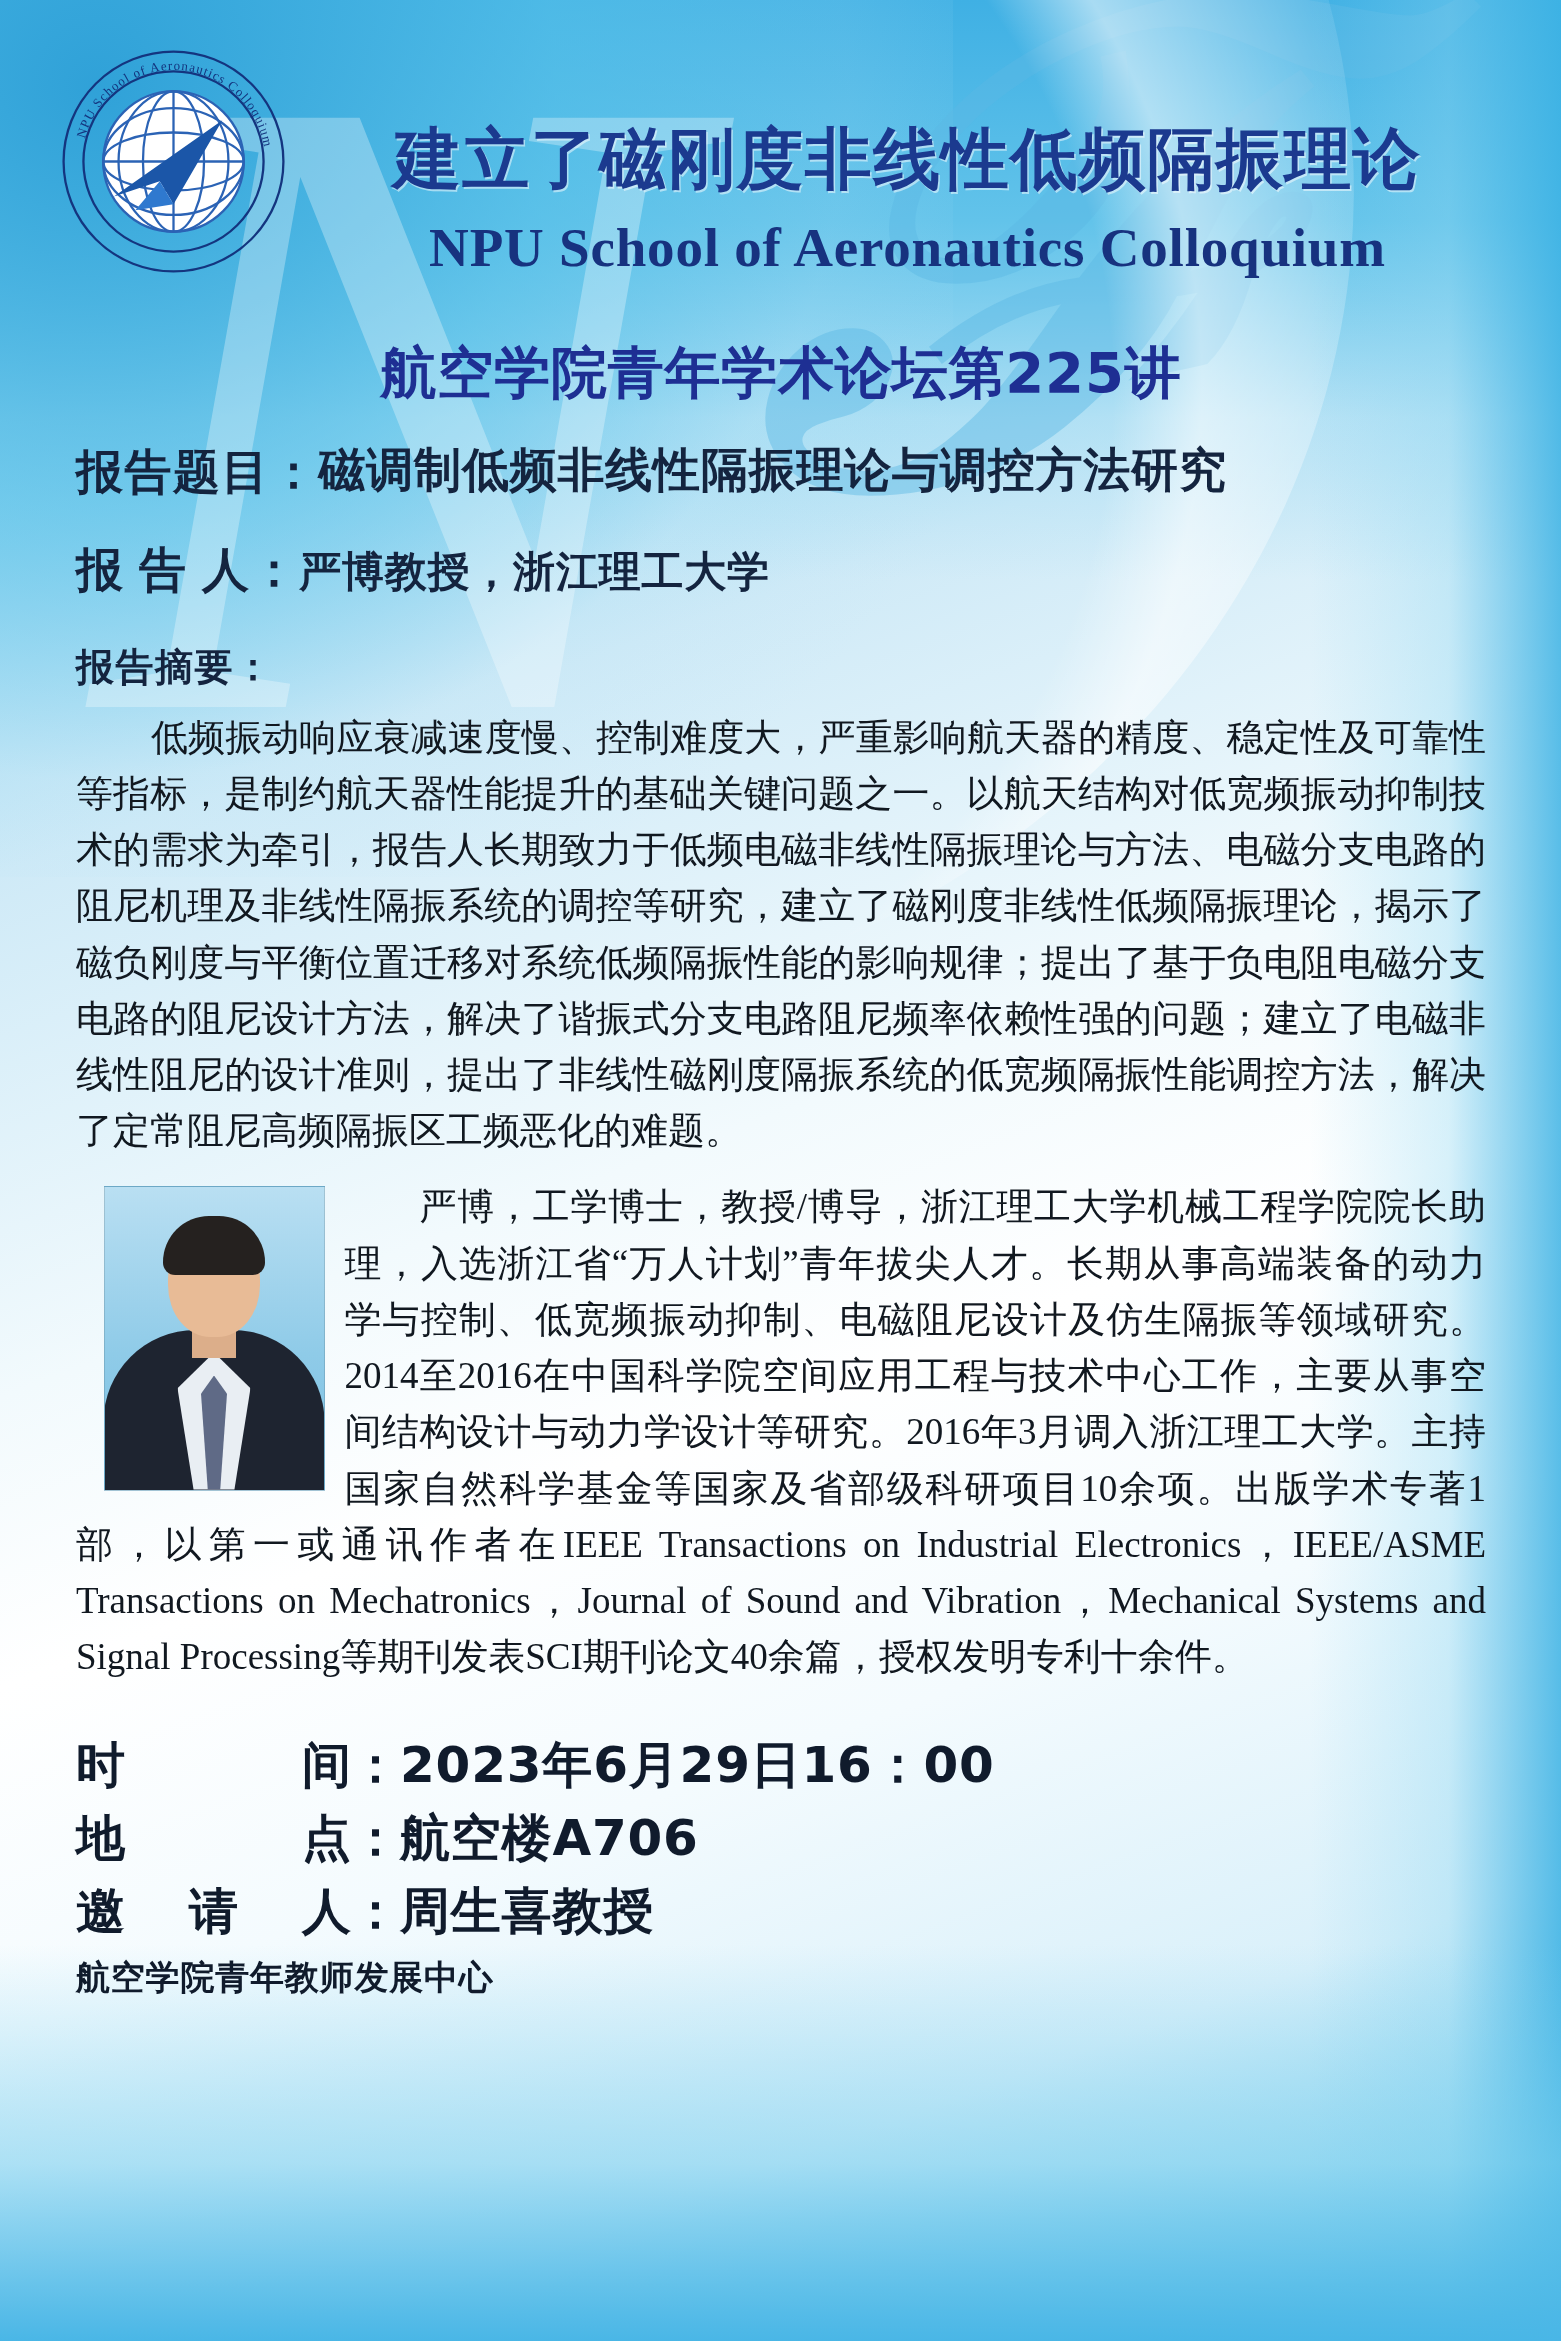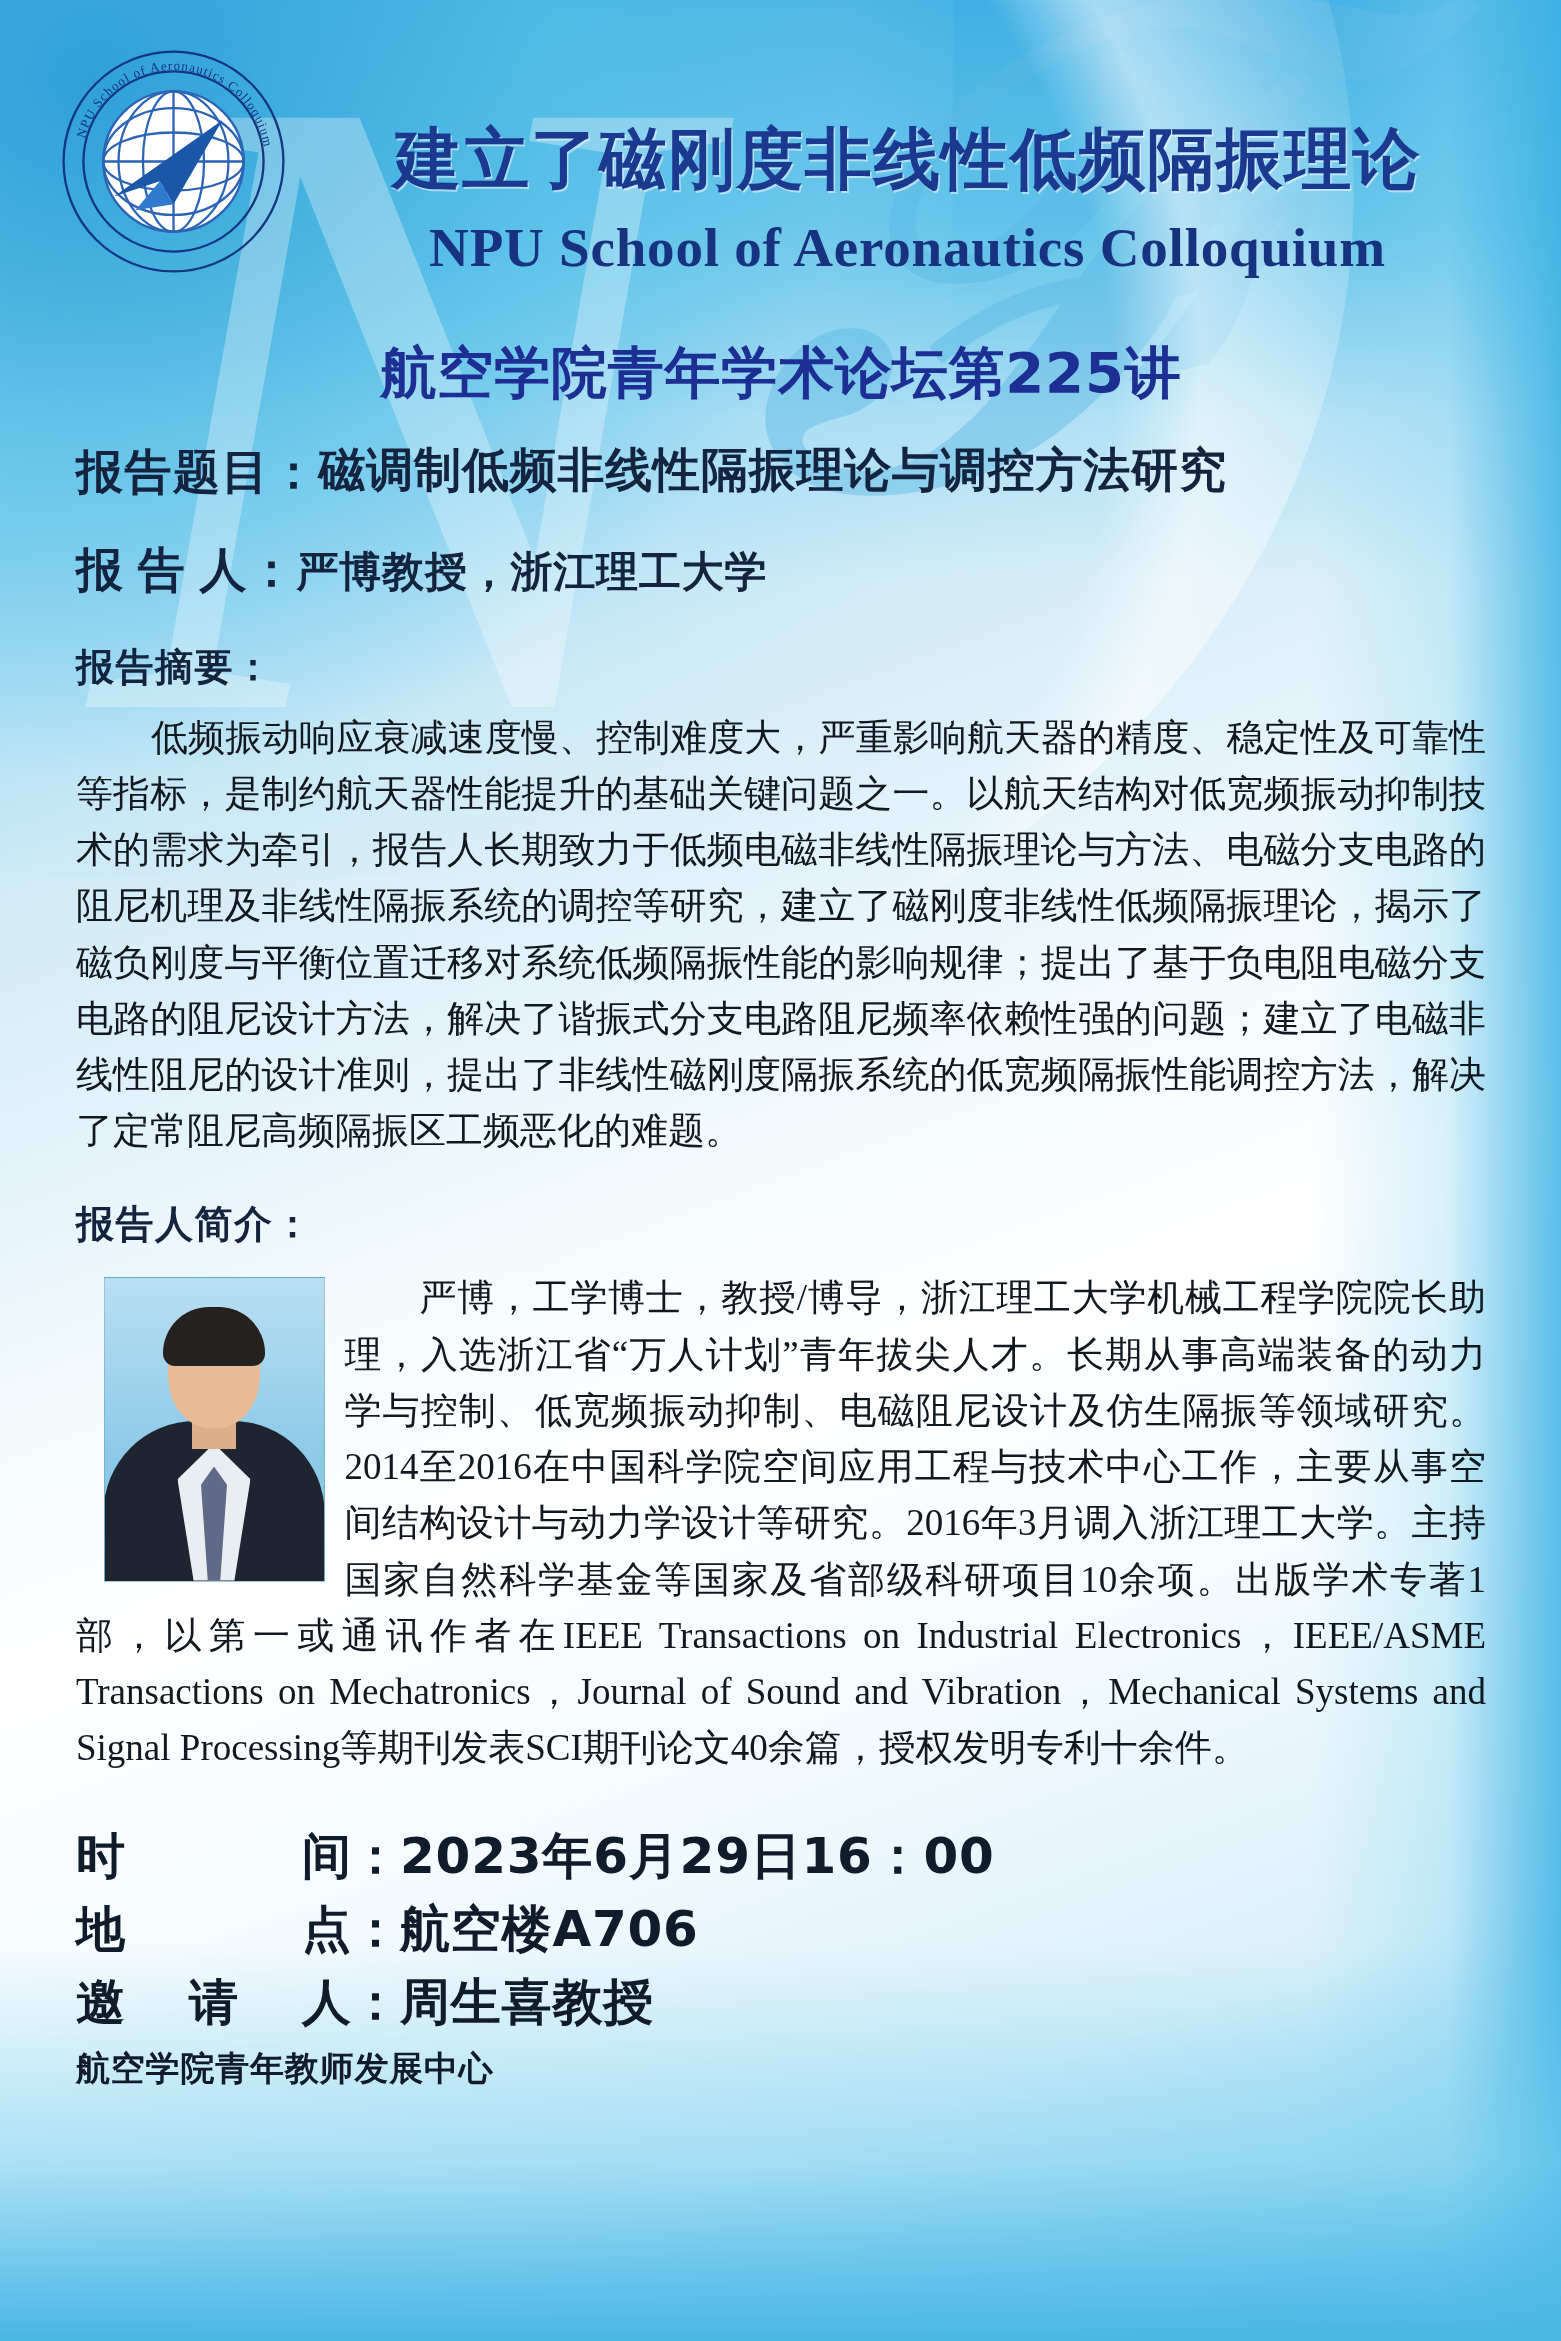--- a/index.html
+++ b/index.html
@@ -128,21 +128,21 @@
     color: #1e2f93;
     letter-spacing: 0.8px;
   }
 
   
   .block {
     margin: 0 76px;
     position: relative;
   }
   .row-label {
-    font-family: Liberation Serif, serif;
+    font-family: Liberation Sans, sans-serif;
     font-weight: bold;
     font-size: 47px;
     color: #14243f;
     letter-spacing: 1.5px;
   }
   .topic {
     display: flex;
     align-items: flex-start;
     margin-top: 29px;
   }
@@ -357,21 +357,20 @@
       </div>
 
       <div class="speaker">
         <div class="row-label">报 告 人：</div>
         <div class="speaker-text">严博教授，浙江理工大学</div>
       </div>
 
       <div class="section-head">报告摘要：</div>
       <div class="abstract">低频振动响应衰减速度慢、控制难度大，严重影响航天器的精度、稳定性及可靠性等指标，是制约航天器性能提升的基础关键问题之一。以航天结构对低宽频振动抑制技术的需求为牵引，报告人长期致力于低频电磁非线性隔振理论与方法、电磁分支电路的阻尼机理及非线性隔振系统的调控等研究，建立了磁刚度非线性低频隔振理论，揭示了磁负刚度与平衡位置迁移对系统低频隔振性能的影响规律；提出了基于负电阻电磁分支电路的阻尼设计方法，解决了谐振式分支电路阻尼频率依赖性强的问题；建立了电磁非线性阻尼的设计准则，提出了非线性磁刚度隔振系统的低宽频隔振性能调控方法，解决了定常阻尼高频隔振区工频恶化的难题。</div>
 
-      <div class="section-head">报告人简介：</div>
       <div class="bio-wrap clearfix">
         <div class="bio-photo">
           <div class="body"></div>
           <div class="shirt"></div>
           <div class="tie"></div>
           <div class="neck"></div>
           <div class="head"></div>
           <div class="hair"></div>
         </div>
         <div class="bio-text"><span>严博，工学博士，教授/博导，浙江理工大学机械工程学院院长助理，入选浙江省“万人计划”青年拔尖人才。长期从事高端装备的动力学与控制、低宽频振动抑制、电磁阻尼设计及仿生隔振等领域研究。</span><span class="ital">2014至2016在中国科学院空间应用工程与技术中心工作，主要从事空间结构设计与动力学设计等研究。2016年3月调入浙江理工大学。主持国家自然科学基金等国家及省部级科研项目10余项。出版学术专著1部，以第一或通讯作者在IEEE Transactions on Industrial Electronics，IEEE/ASME Transactions on Mechatronics，Journal of Sound and Vibration，Mechanical Systems and Signal Processing</span><span>等期刊发表SCI期刊论文40余篇，授权发明专利十余件。</span></div>

